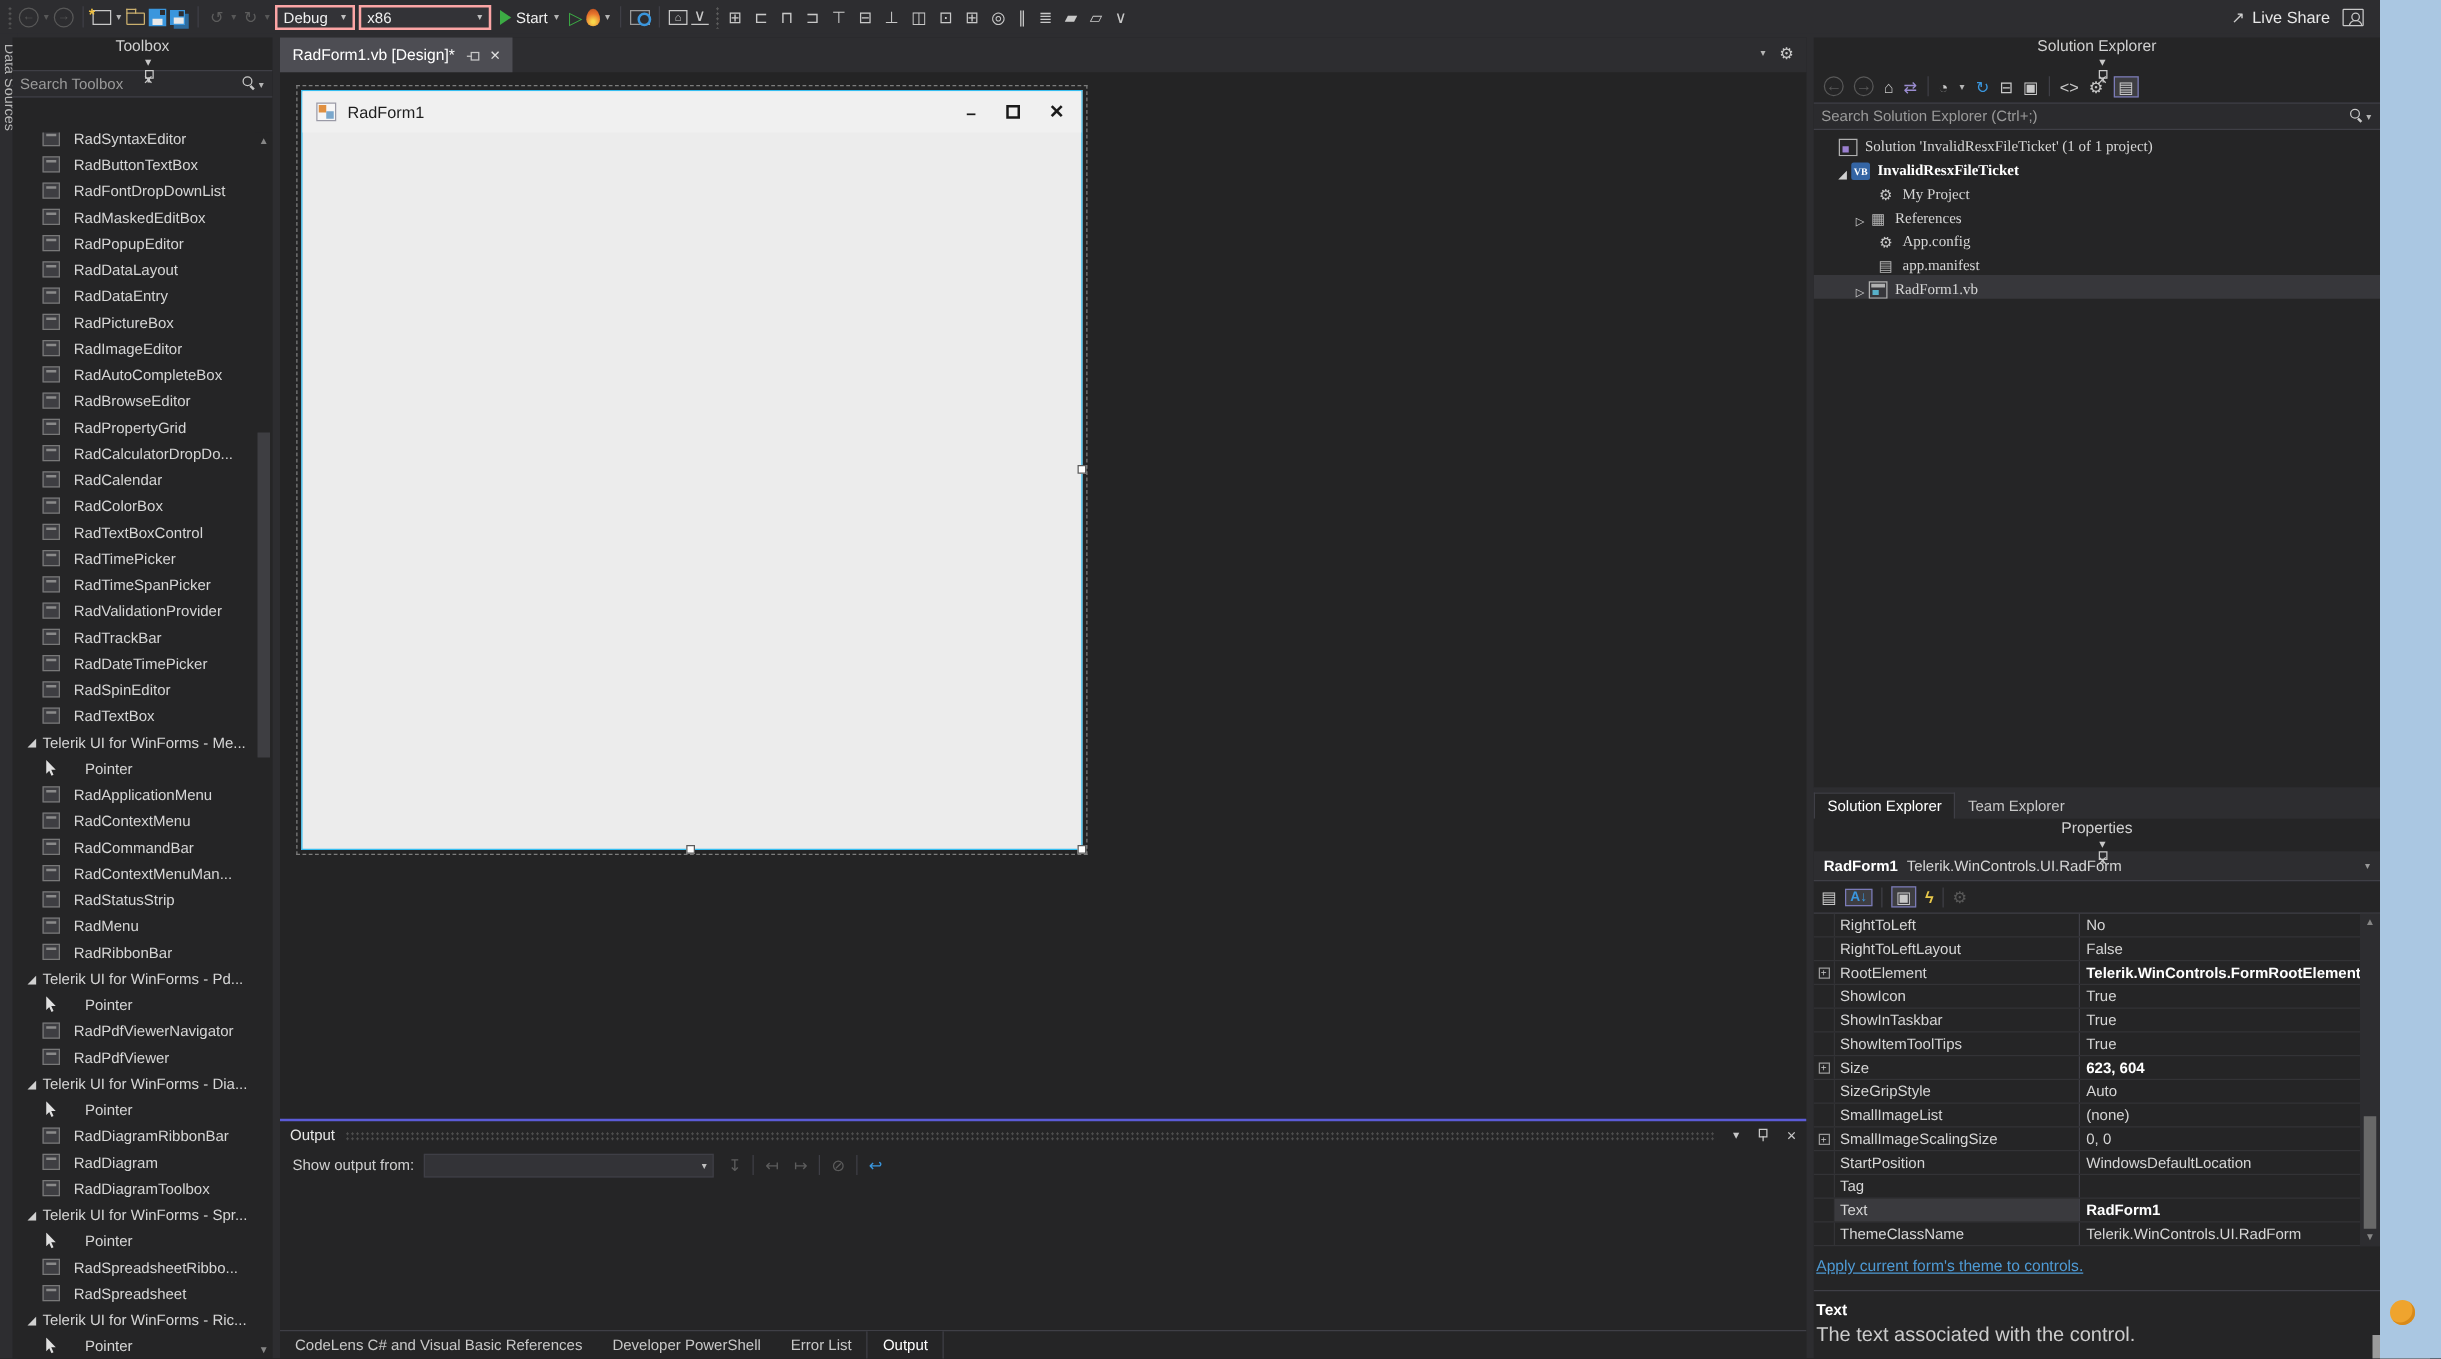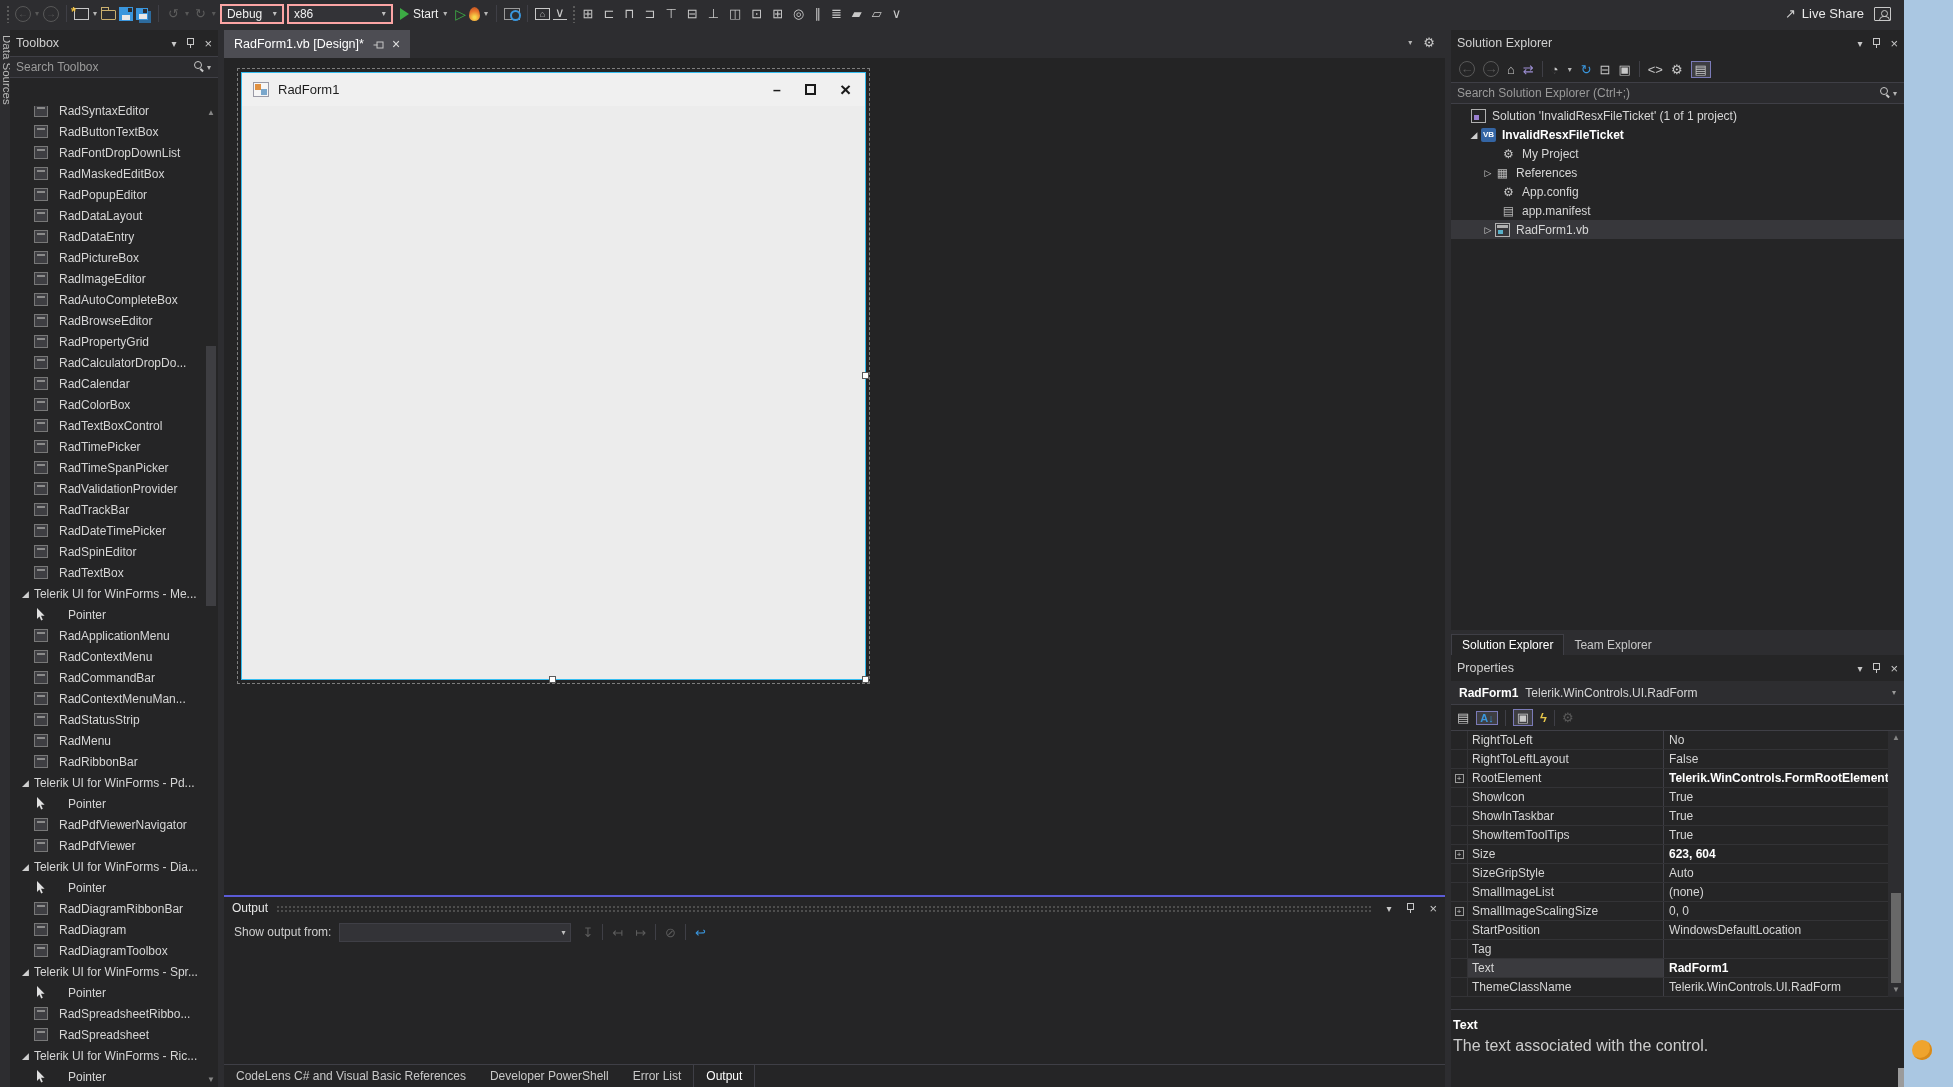--- a/index.html
+++ b/index.html
@@ -45,21 +45,21 @@
   #toolbar-right { margin-left:auto; display:flex; align-items:center; gap:10px; padding-right:56px; }
   .liveshare { display:flex; align-items:center; gap:6px; color:#e8e8e8; font-size:13px; }
   .ls-arrow { color:#d0d0d0; font-size:13px; }
 
   
   #left-strip { position:absolute; left:0; top:27px; width:14px; height:1060px; background:#2d2d30; }
   #left-strip .vtext { writing-mode:vertical-rl; color:#b8b8b8; font-size:11.5px; padding-top:8px; margin-left:1px; }
 
   
   #toolbox { position:absolute; left:10px; top:30px; width:208px; height:1057px; background:#252526; overflow:hidden; }
-  .panel-head { height:26px; display:flex; align-items:center; padding:0 6px; color:#d0d0d0; }
+  .panel-head { height:26px; display:flex; align-items:center; padding:0 6px; color:#d0d0d0;flex-direction:column; }
   .panel-head .ph-title { flex:1; font-size:12.5px; }
   .panel-head .ph-ic { color:#c8c8c8; font-size:10px; margin-left:9px; }
   .searchbox { height:22px; background:#2b2b2e; border-top:1px solid #3f3f46; border-bottom:1px solid #3f3f46; display:flex; align-items:center; padding:0 6px; color:#9a9a9a; }
   .searchbox .sb-text { flex:1; font-size:12px; }
   #toolbox-list { position:absolute; left:0; top:76px; right:14px; bottom:0; overflow:hidden;text-align:right; }
   #toolbox-list .inner { margin-top:-6px; }
   .tb-row { height:21px; display:flex; align-items:center; padding-left:24px; white-space:nowrap; overflow:hidden; }
   .tb-row .tb-ico { flex:none; width:14px; height:13px; border:1px solid #787878; background:#3e3e42; margin-right:11px; position:relative; }
   .tb-row .tb-ico::after { content:""; position:absolute; left:2px; top:2px; right:2px; height:2px; background:#8a8a8a; }
   .tb-row .tb-label { color:#d6d6d6; font-size:12px; }
@@ -110,21 +110,21 @@
   
   #sol-explorer { position:absolute; left:1451px; top:30px; width:453px; height:600px; background:#252526; }
   #se-toolbar { height:26px; display:flex; align-items:center; gap:8px; padding:0 8px; }
   .seico { font-size:13px; color:#c8c8c8; }
   .seico.gray { color:#585858; }
   .seico.blue { color:#3a96dd; }
   .seico.purple { color:#9a8cd0; }
   .seico.boxed { border:1px solid #7b7bb8; background:#3e3e42; padding:0 3px; }
   .se-sep { width:1px; height:16px; background:#3f3f46; }
   #se-tree { margin-top:2px; }
-  .se-row { height:19px; display:flex; align-items:center; white-space:nowrap; overflow:hidden; }
+  .se-row { height:19px; display:flex; align-items:flex-end; white-space:nowrap; overflow:hidden;font-family:Liberation Serif, serif; }
   .se-row.selected { background:#37373b; }
   .se-exp { width:14px; flex:none; color:#d0d0d0; font-size:9px; text-align:center; }
   .se-label { margin-left:6px; color:#d6d6d6; font-size:12px; }
   .se-label.bold { color:#ffffff; font-weight:bold; }
   .ti { flex:none; width:15px; height:14px; position:relative; display:inline-flex; align-items:center; justify-content:center; font-size:10px; color:#c8c8c8; }
   .ti-solution { border:1px solid #b0b0b0; }
   .ti-solution::after { content:""; position:absolute; left:2px; bottom:2px; width:5px; height:5px; background:#9a7fd0; }
   .ti-vb { background:#3465a4; border-radius:2px; color:#fff; font-size:8px; font-weight:bold; }
   .ti-wrench::after { content:"⚙"; font-size:12px; color:#c8c8c8; }
   .ti-refs::after { content:"▦"; font-size:12px; color:#b8b8b8; }
@@ -736,20 +736,23 @@
               <span class="pg-dd">▾</span>
             </div>
           </div>
         </div>
       <div id="prop-scroll">
         <div class="arr" style="top:0">▲</div>
         <div class="thumb" style="bottom:14px; height:90px;"></div>
         <div class="arr" style="bottom:0">▼</div>
       </div>
     </div>
+    <div id="prop-link">
+      <a href="#">Apply current form's theme to controls.</a>
+    </div>
     <div id="prop-desc">
       <div class="pd-title">Text</div>
       <div class="pd-text">The text associated with the control.</div>
     </div>
   </div>
   <div id="record-chip">Record</div>
 
   <div id="right-strip">
     <div id="notif-circle"></div>
   </div>

